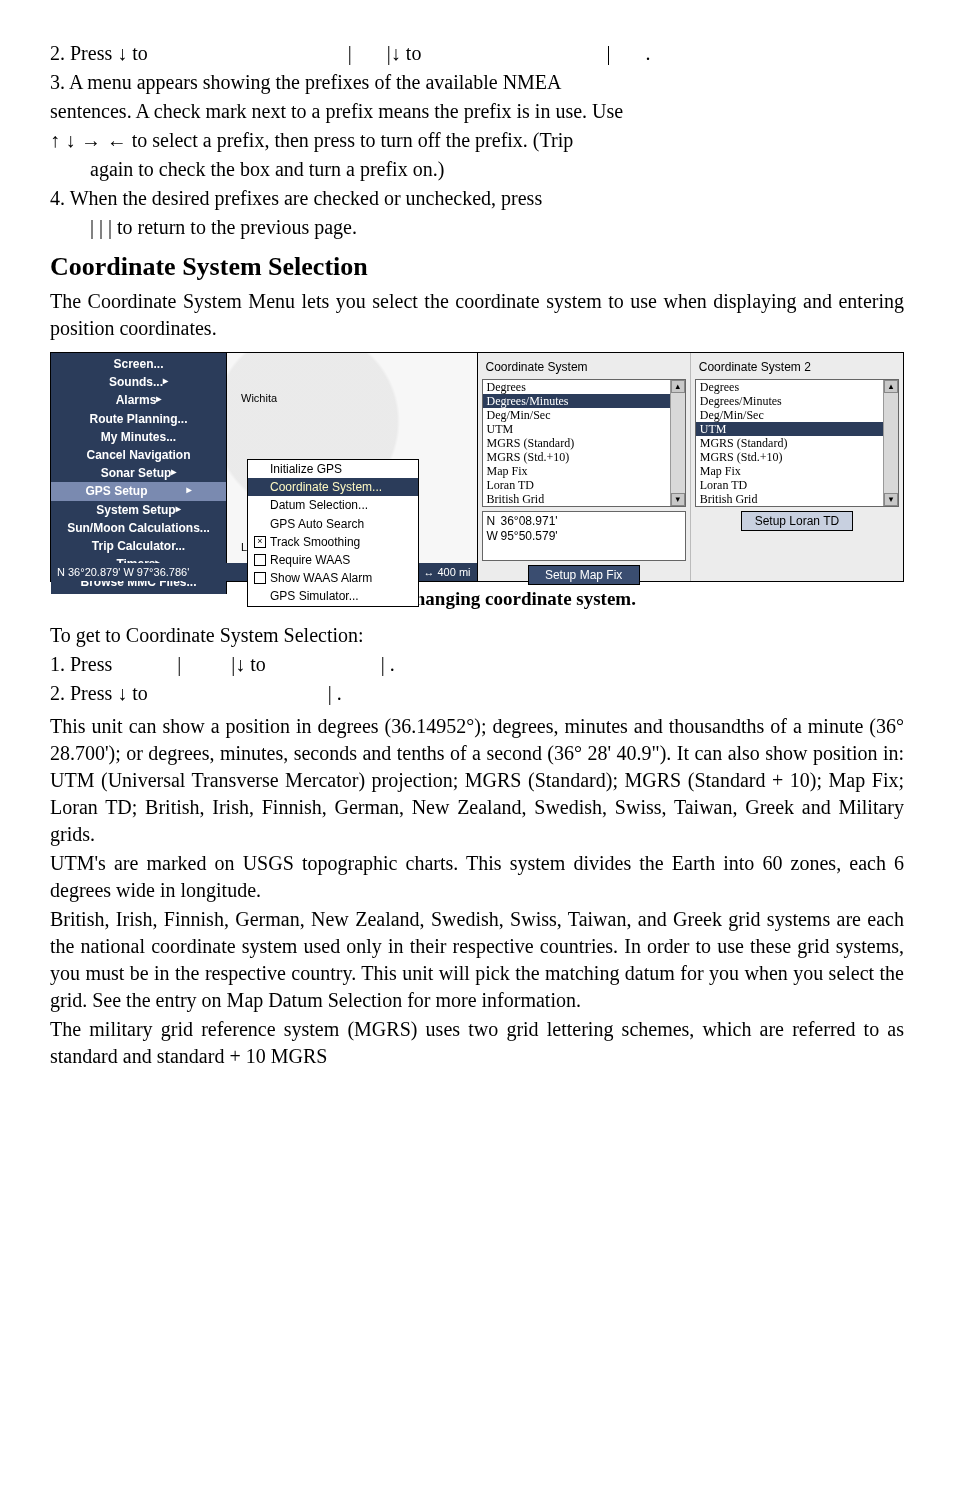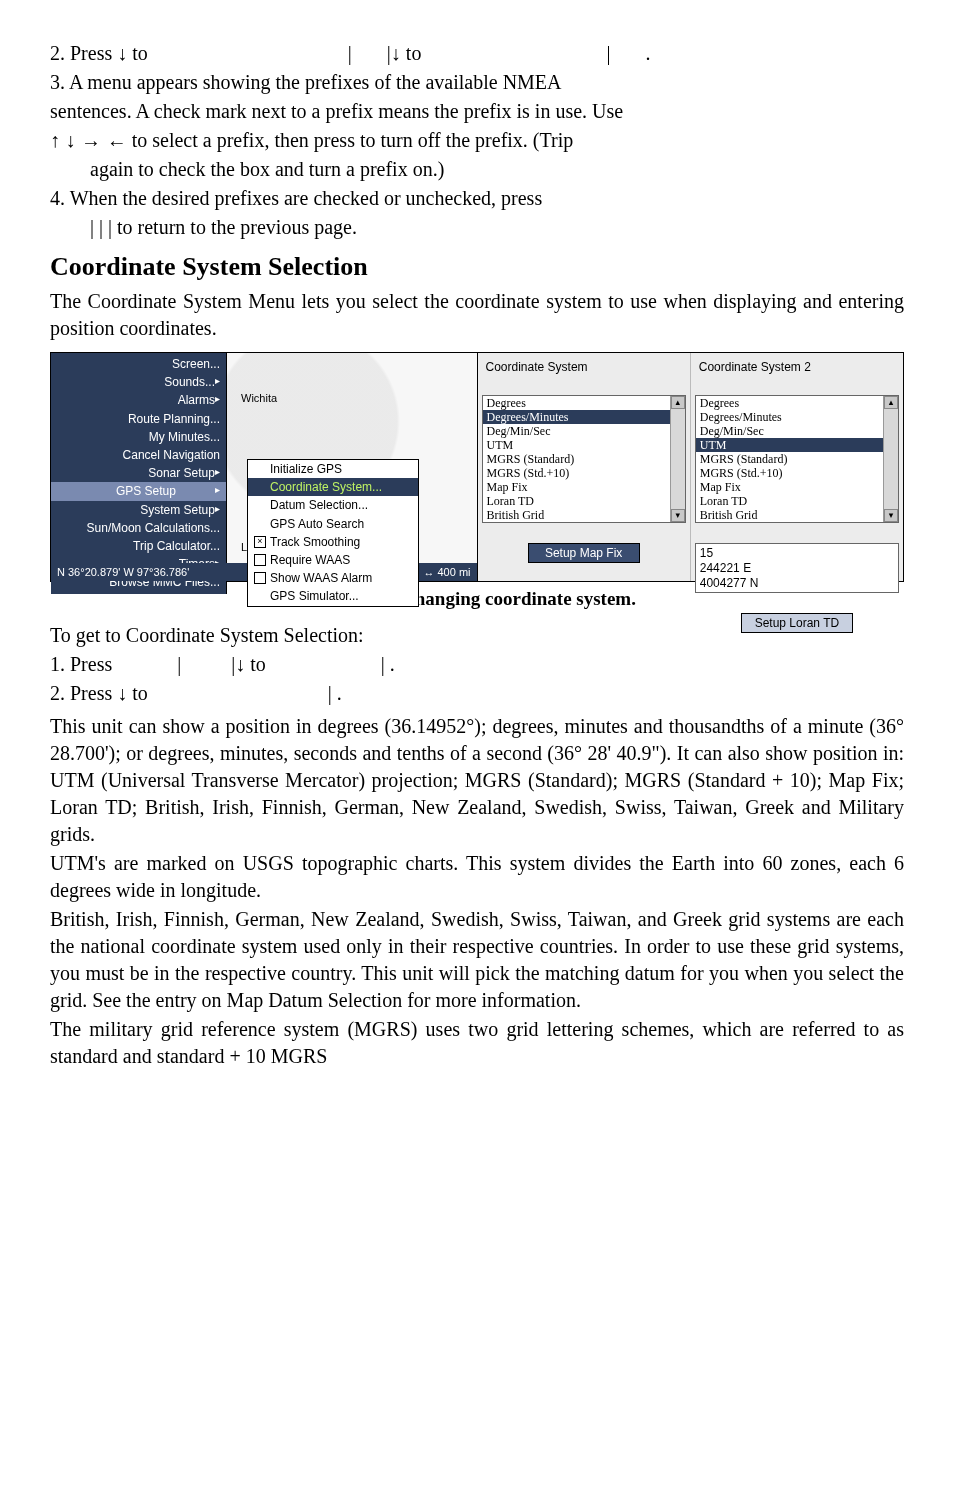--- a/index.html
+++ b/index.html
@@ -59,21 +59,22 @@
     width: 175px;
     border-right: 1px solid #000;
     padding: 2px 0;
     position: relative;
     z-index: 2;
   }
   .menu-dark .mi {
     padding: 1px 6px;
     white-space: nowrap;
     display: flex;
-    justify-content: flex-end;
+    justify-content: center;
+    font-weight: bold;
   }
   .mi .tri {
     font-size: 10px;
   }
   .mi.sel {
     background: #7a8ab0;
     gap: 39px;
   }
   .menu-sub {
     position: absolute;
@@ -88,21 +89,21 @@
   }
   .menu-sub .si {
     padding: 1px 6px;
     white-space: nowrap;
     display: flex;
     align-items: center;
     gap: 4px;
   }
   .si.sel {
     background: #2b3c5a;
-    color: #bef264;
+    color: #fef9c3;
   }
   .chk {
     display: inline-block;
     width: 10px;
     height: 10px;
     border: 1px solid #000;
     background: #fff;
     font-size: 9px;
     line-height: 9px;
     text-align: center;
@@ -132,21 +133,21 @@
     align-items: center;
     justify-content: space-between;
     padding: 0 6px;
     z-index: 2;
   }
   .coord-col {
     flex: 1;
     display: flex;
     flex-direction: column;
     padding: 6px 4px 4px 4px;
-    gap: 20px;
+    gap: 4px;
   }
   .coord-col + .coord-col {
     border-left: 1px solid #bbb;
   }
   .col-title {
     font-size: 12px;
     padding-left: 4px;
   }
   .listbox {
     background: #fff;
@@ -361,20 +362,24 @@
             <div class="li">MGRS (Std.+10)</div>
             <div class="li">Map Fix</div>
             <div class="li">Loran TD</div>
             <div class="li">British Grid</div>
           </div>
         <div class="scroll">
           <div class="btn">▴</div>
           <div class="btn">▾</div>
         </div>
       </div>
+      <div class="readout" id="readout1">
+          <div class="rline"><span class="pre">N</span><span>36°08.971'</span></div>
+          <div class="rline"><span class="pre">W</span><span>95°50.579'</span></div>
+        </div>
       <div class="act-btn">Setup Map Fix</div>
     </div>
 
     <div class="coord-col">
       <div class="col-title">Coordinate System 2</div>
       <div class="listbox">
         <div class="list-inner" id="list2">
             <div class="li">Degrees</div>
             <div class="li">Degrees/Minutes</div>
             <div class="li">Deg/Min/Sec</div>
@@ -383,25 +388,20 @@
             <div class="li">MGRS (Std.+10)</div>
             <div class="li">Map Fix</div>
             <div class="li">Loran TD</div>
             <div class="li">British Grid</div>
           </div>
         <div class="scroll">
           <div class="btn">▴</div>
           <div class="btn">▾</div>
         </div>
       </div>
-      <div class="readout" id="readout2">
-          <div>15</div>
-          <div> 244221 E</div>
-          <div> 4004277 N</div>
-        </div>
       <div class="act-btn light">Setup Loran TD</div>
     </div>
   </div>
 </div>
 
 <div class="fig-caption">Menus for changing coordinate system.</div>
 
 <p class="para">To get to Coordinate System Selection:</p>
 
 <p class="para">

